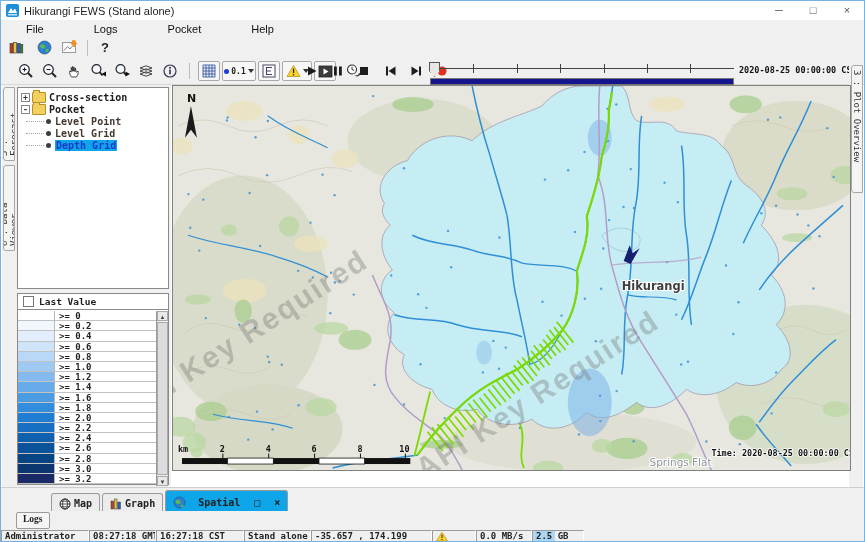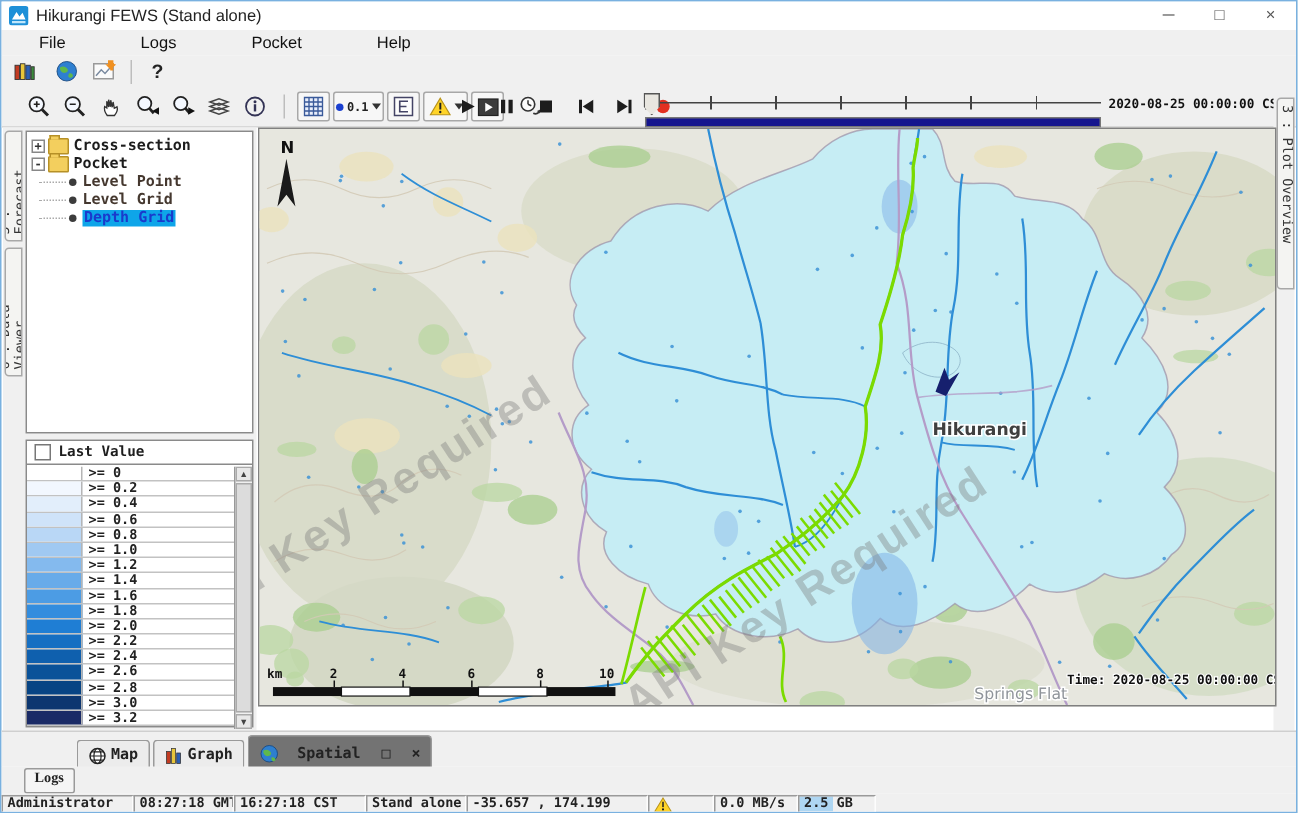--- a/index.html
+++ b/index.html
@@ -72,21 +72,21 @@
              display:flex;flex-direction:column;align-items:center;font-size:6px;color:#444;}
   .lg-sbtn{height:10px;width:100%;text-align:center;line-height:10px;background:#e8e8e8;border:1px solid #aaa;box-sizing:border-box;}
   .lg-thumb{flex:1;width:100%;background:#dcdcdc;border:1px solid #aaa;box-sizing:border-box;margin:1px 0;}
   
   .map-wrap{position:absolute;left:171px;top:84px;width:679px;height:386px;border:1px solid #808080;box-sizing:border-box;background:#e8e8e0;}
   
   .bottom-bar{position:absolute;left:0;top:486px;width:100%;height:24px;background:#f0f0f0;border-top:1px solid #cfcfcf;box-sizing:border-box;}
   .btabs{position:absolute;left:14px;top:2px;display:flex;align-items:flex-end;gap:2px;padding-left:36px;}
   .btab{display:flex;align-items:center;gap:3px;padding:0 7px;height:19px;background:#ececec;border:1px solid #9a9a9a;border-bottom:none;
         border-radius:3px 3px 0 0;font-family:"DejaVu Sans Mono",monospace;font-size:10px;font-weight:bold;color:#222;}
-  .btab.active{background:#737373;height:22px;gap:12px;}
+  .btab.active{background:#0ea5e9;height:22px;gap:12px;}
   .btab-glyph{font-size:10px;font-weight:bold;color:#222;margin-left:2px;}
   .logs-row{position:absolute;left:0;top:510px;width:100%;height:18px;background:#f0f0f0;}
   .logs-btn{position:absolute;left:15px;top:1px;height:15px;padding:0 6px;background:#f5f5f5;border:1px solid #9a9a9a;border-radius:2px;
         font-family:Liberation Serif, serif;font-size:9.5px;font-weight:bold;color:#222;line-height:13px;}
   
   .statusbar{position:absolute;left:0;top:528px;width:865px;height:14px;background:#f0f0f0;display:flex;
              font-family:"DejaVu Sans Mono",monospace;font-size:9px;font-weight:bold;color:#222;}
   .scell{height:12px;margin-top:1px;border:1px solid;border-color:#9a9a9a #fdfdfd #fdfdfd #9a9a9a;box-sizing:border-box;
          padding:0 3px;line-height:10px;white-space:nowrap;overflow:hidden;flex:0 0 auto;}
   .scell.mem{background:linear-gradient(90deg,#aed6f2 0 45%,#f0f0f0 45%);}

